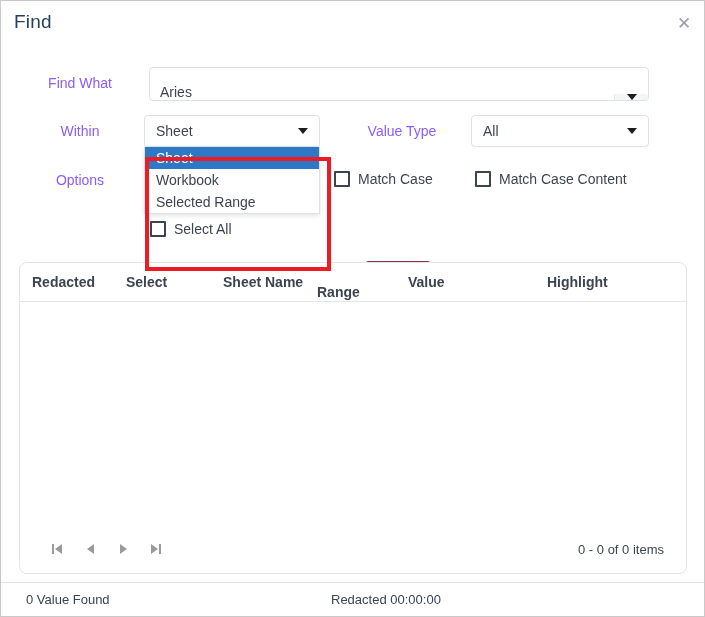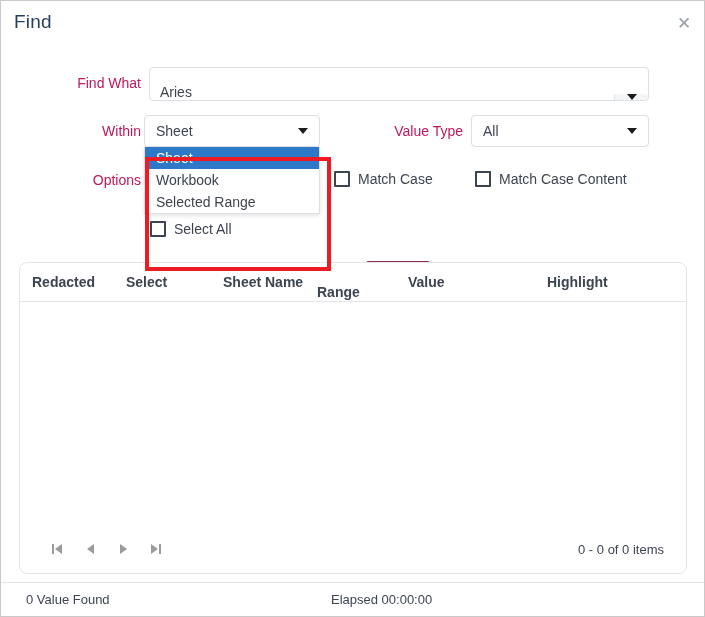--- a/index.html
+++ b/index.html
@@ -56,22 +56,22 @@
   
   .form-area {
     position: absolute;
     left: 0; top: 46px;
     width: 705px;
     height: 210px;
   }
   .field-label {
     position: absolute;
     font-size: 14px;
-    color: #be185d;
-    text-align: right;
+    color: #8b5cf6;
+    text-align: center;
     white-space: nowrap;
   }
 
   
   .findwhat-combo {
     position: absolute;
     left: 148px;
     top: 20px;
     width: 500px;
     height: 34px;
@@ -456,16 +456,16 @@
             <span class="tri-right"></span>
             <span class="bar-v"></span>
           </span>
       </div>
       <div class="pager-info">0 - 0 of 0 items</div>
     </div>
   </div>
 
   <div class="statusbar">
     <div class="status-left">0 Value Found</div>
-    <div class="status-mid">Elapsed 00:00:00</div>
+    <div class="status-mid">Redacted 00:00:00</div>
   </div>
 
 </div>
 
 </body></html>

